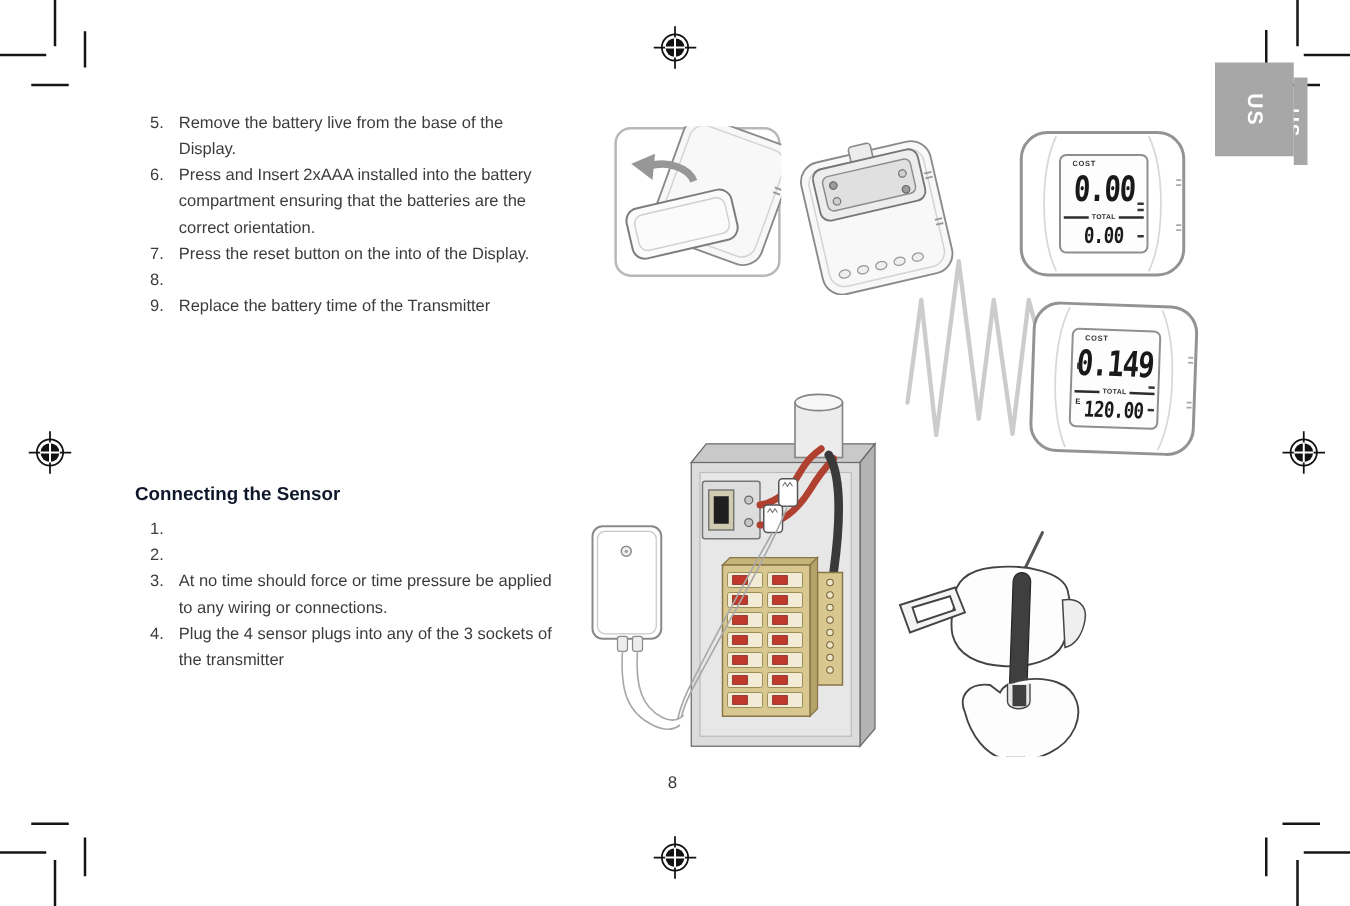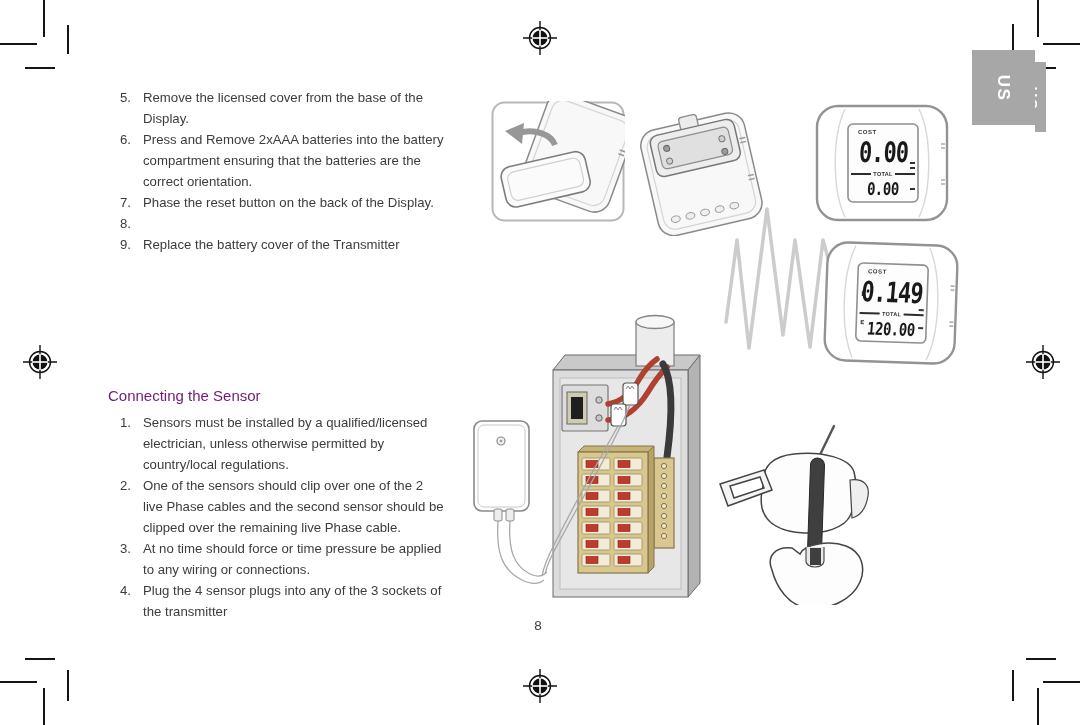--- a/index.html
+++ b/index.html
@@ -19,21 +19,21 @@
   .tab-partial{position:absolute;left:1035px;top:62px;width:11px;height:70px;background:#a7a7a7;
        overflow:hidden;}
   .tab-partial .tab-label{position:absolute;left:-14px;top:28px;font-size:15px;}
 
   
   .textcol{position:absolute;left:108px;width:352px;font-size:13.2px;line-height:21px;}
   .olist{margin:0;padding:0;}
   .li{display:flex;}
   .li .num{width:23px;flex:0 0 23px;margin-left:12px;}
   .li .txt{width:302px;}
-  .heading{font-size:15px;font-weight:normal;color:#701a75;line-height:20px;margin:0 0 6px 0;}
+  .heading{font-size:15px;font-weight:bold;color:#0f172a;line-height:20px;margin:0 0 6px 0;}
 
   
   .pagenum{position:absolute;left:528px;top:618px;width:20px;text-align:center;font-size:13.5px;color:#3c3c3c;}
 
   
   .il{position:absolute;}
   .zig{position:absolute;left:713px;top:198px;z-index:1;}
 
   
   .display{position:absolute;width:134px;z-index:2;}
@@ -112,50 +112,48 @@
     <span class="tab-label">US</span>
   </div>
   <div class="tab-partial">
     <span class="tab-label">US</span>
   </div>
 
   <div class="textcol" style="top:87px">
     <div class="olist">
       <div class="li">
         <span class="num">5.</span>
-        <span class="txt">Remove the licensed cover from the base of the Display.</span>
+        <span class="txt">Remove the battery live from the base of the Display.</span>
       </div>
       <div class="li">
         <span class="num">6.</span>
-        <span class="txt">Press and Remove 2xAAA batteries into the battery compartment ensuring that the batteries are the correct orientation.</span>
+        <span class="txt">Press and Insert 2xAAA installed into the battery compartment ensuring that the batteries are the correct orientation.</span>
       </div>
       <div class="li">
         <span class="num">7.</span>
-        <span class="txt">Phase the reset button on the back of the Display.</span>
+        <span class="txt">Press the reset button on the into of the Display.</span>
       </div>
       <div class="li">
         <span class="num">8.</span>
       </div>
       <div class="li">
         <span class="num">9.</span>
-        <span class="txt">Replace the battery cover of the Transmitter</span>
+        <span class="txt">Replace the battery time of the Transmitter</span>
       </div>
     </div>
   </div>
 
   <div class="textcol" style="top:386px">
     <div class="heading">Connecting the Sensor</div>
     <div class="olist">
       <div class="li">
         <span class="num">1.</span>
-        <span class="txt">Sensors must be installed by a qualified/licensed electrician, unless otherwise permitted by country/local regulations.</span>
       </div>
       <div class="li">
         <span class="num">2.</span>
-        <span class="txt">One of the sensors should clip over one of the 2 live Phase cables and the second sensor should be clipped over the remaining live Phase cable.</span>
       </div>
       <div class="li">
         <span class="num">3.</span>
         <span class="txt">At no time should force or time pressure be applied to any wiring or connections.</span>
       </div>
       <div class="li">
         <span class="num">4.</span>
         <span class="txt">Plug the 4 sensor plugs into any of the 3 sockets of the transmitter</span>
       </div>
     </div>

